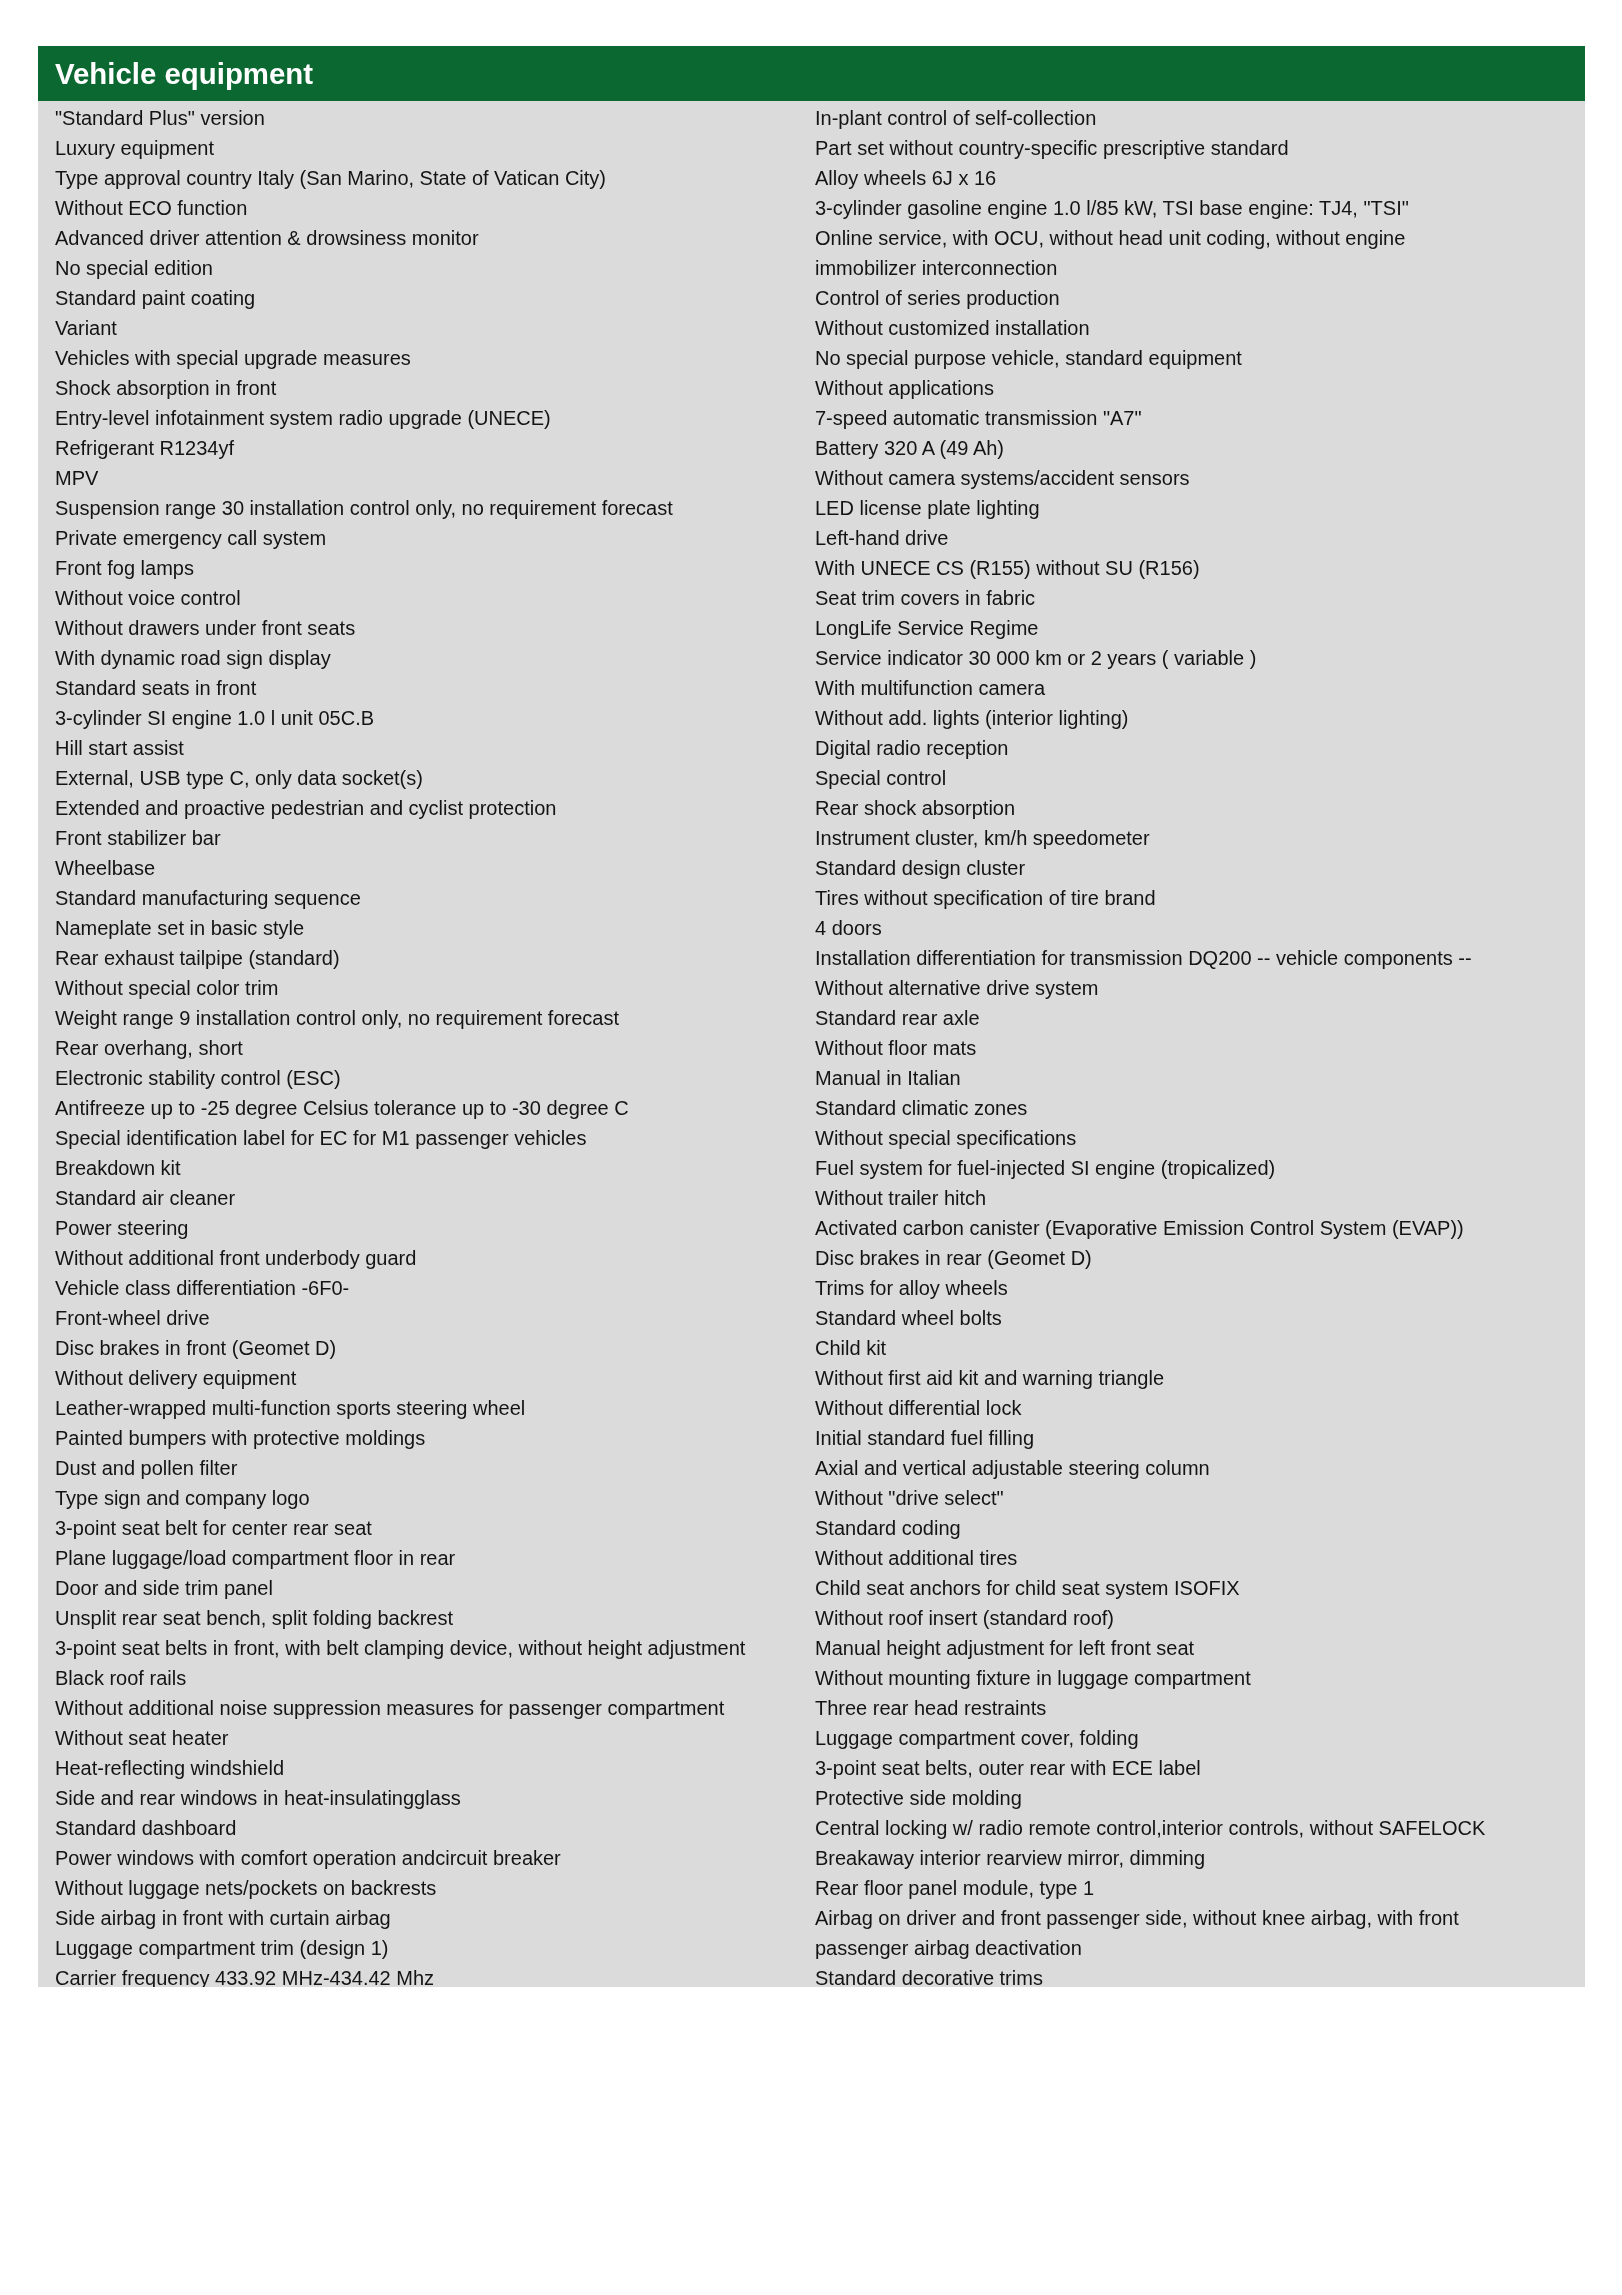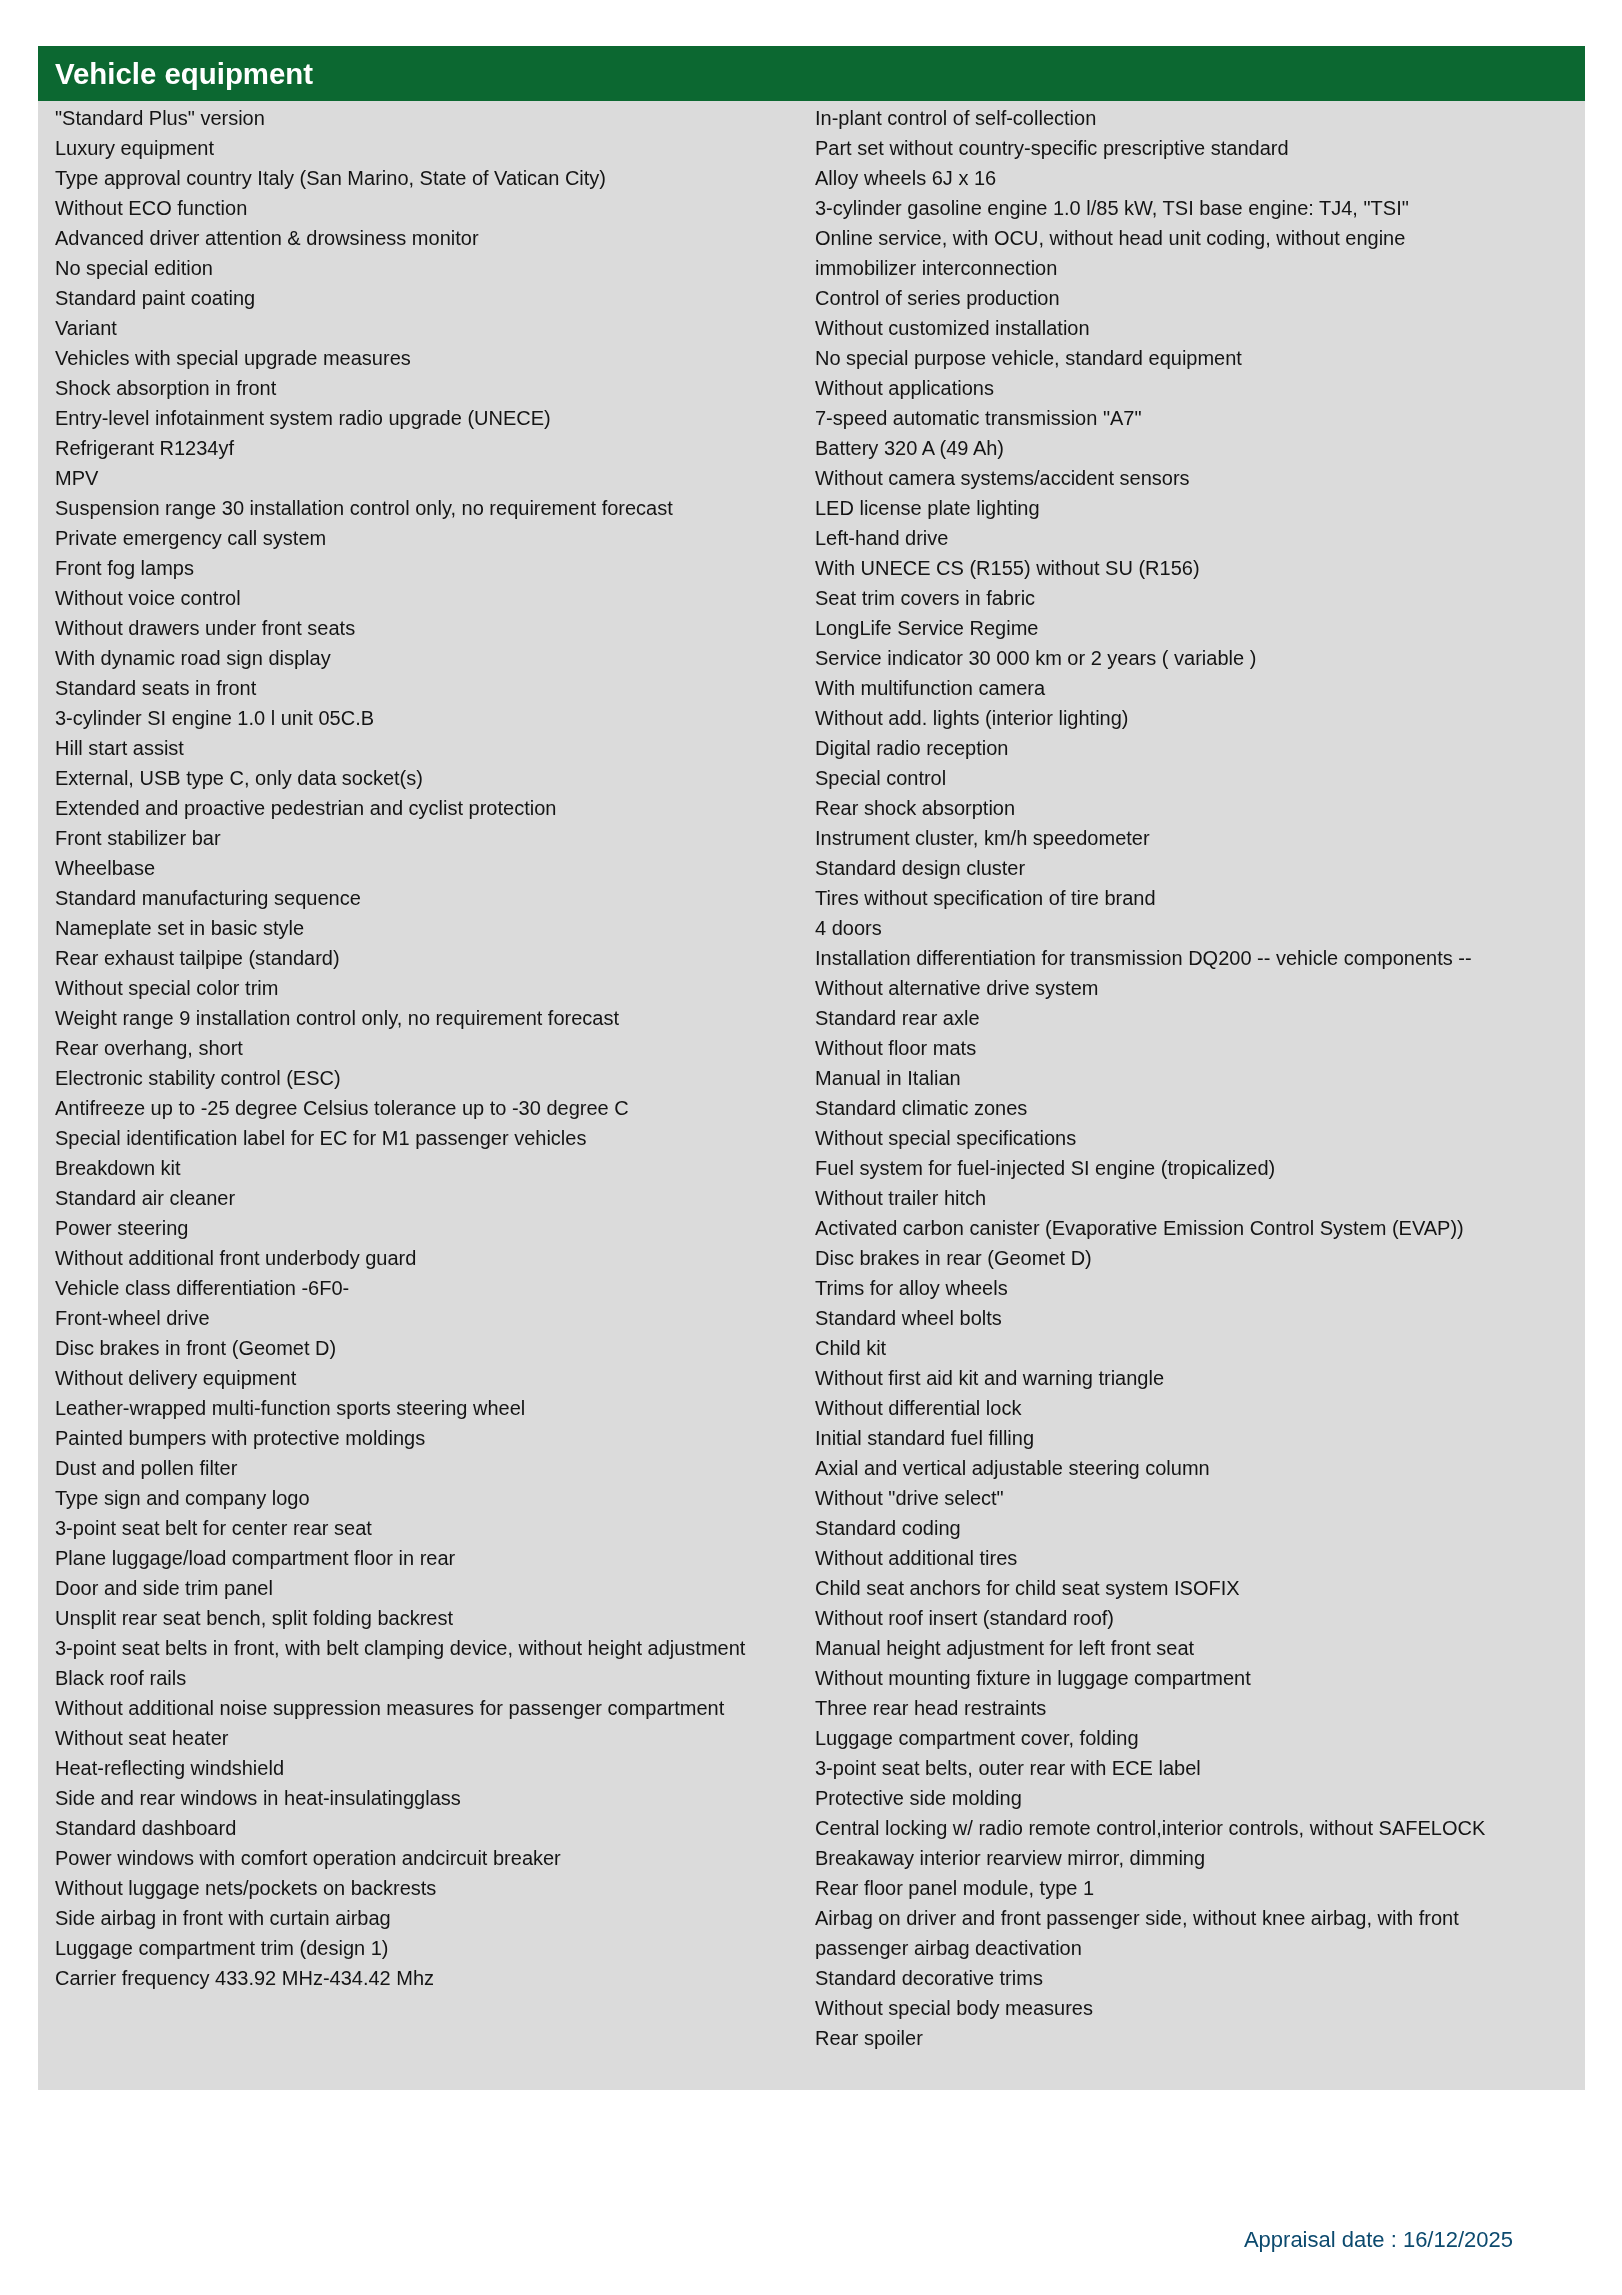--- a/index.html
+++ b/index.html
@@ -5,21 +5,21 @@
   :root{
     --header-bg:#0c6831;
     --panel-bg:#dbdbdb;
     --header-text:#ffffff;
     --body-text:#141414;
   }
   html,body{margin:0;padding:0;background:#ffffff;}
   .page{
     position:relative;
     width:1623px;
-    height:2295px;
+    height:1987px;
     background:#ffffff;
     font-family:"Liberation Sans", sans-serif;
     overflow:hidden;
     border-radius:14px;
   }
   .header{
     position:absolute;
     left:38px; top:46px;
     width:1547px; height:55px;
     background:var(--header-bg);

